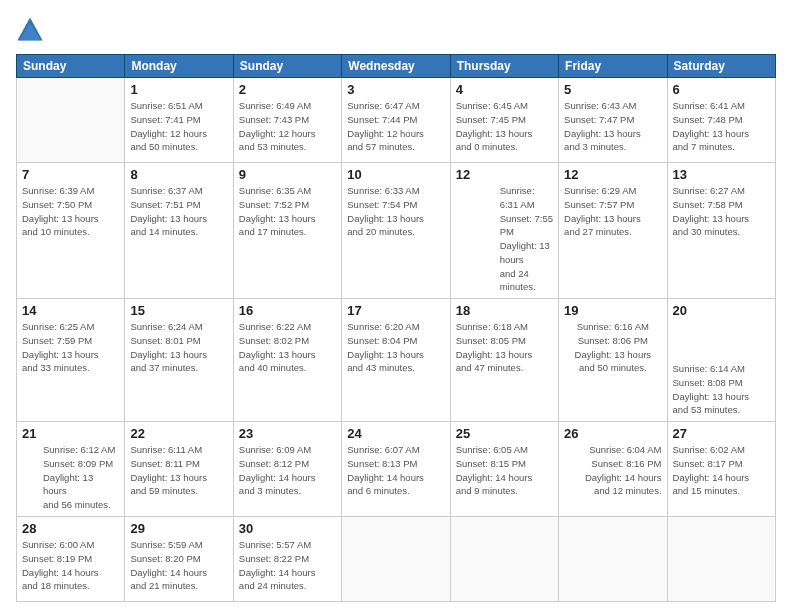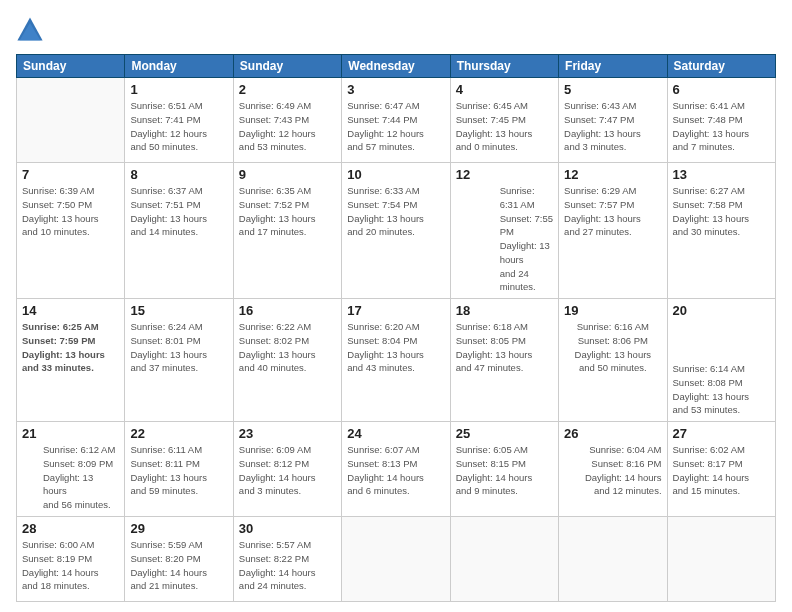--- a/index.html
+++ b/index.html
@@ -219,21 +219,21 @@
             <span class="day-number">13</span>
             <div class="day-info" style="white-space: pre-line;">Sunrise: 6:27 AM
 Sunset: 7:58 PM
 Daylight: 13 hours
 and 30 minutes.</div>
           </td>
         </tr>
         <tr>
           <td>
             <span class="day-number">14</span>
-            <div class="day-info" style="white-space: pre-line; font-weight: bold;">Sunrise: 6:25 AM
+            <div class="day-info" style="white-space: pre-line;">Sunrise: 6:25 AM
 Sunset: 7:59 PM
 Daylight: 13 hours
 and 33 minutes.</div>
           </td>
           <td>
             <span class="day-number">15</span>
             <div class="day-info" style="white-space: pre-line;">Sunrise: 6:24 AM
 Sunset: 8:01 PM
 Daylight: 13 hours
 and 37 minutes.</div>

